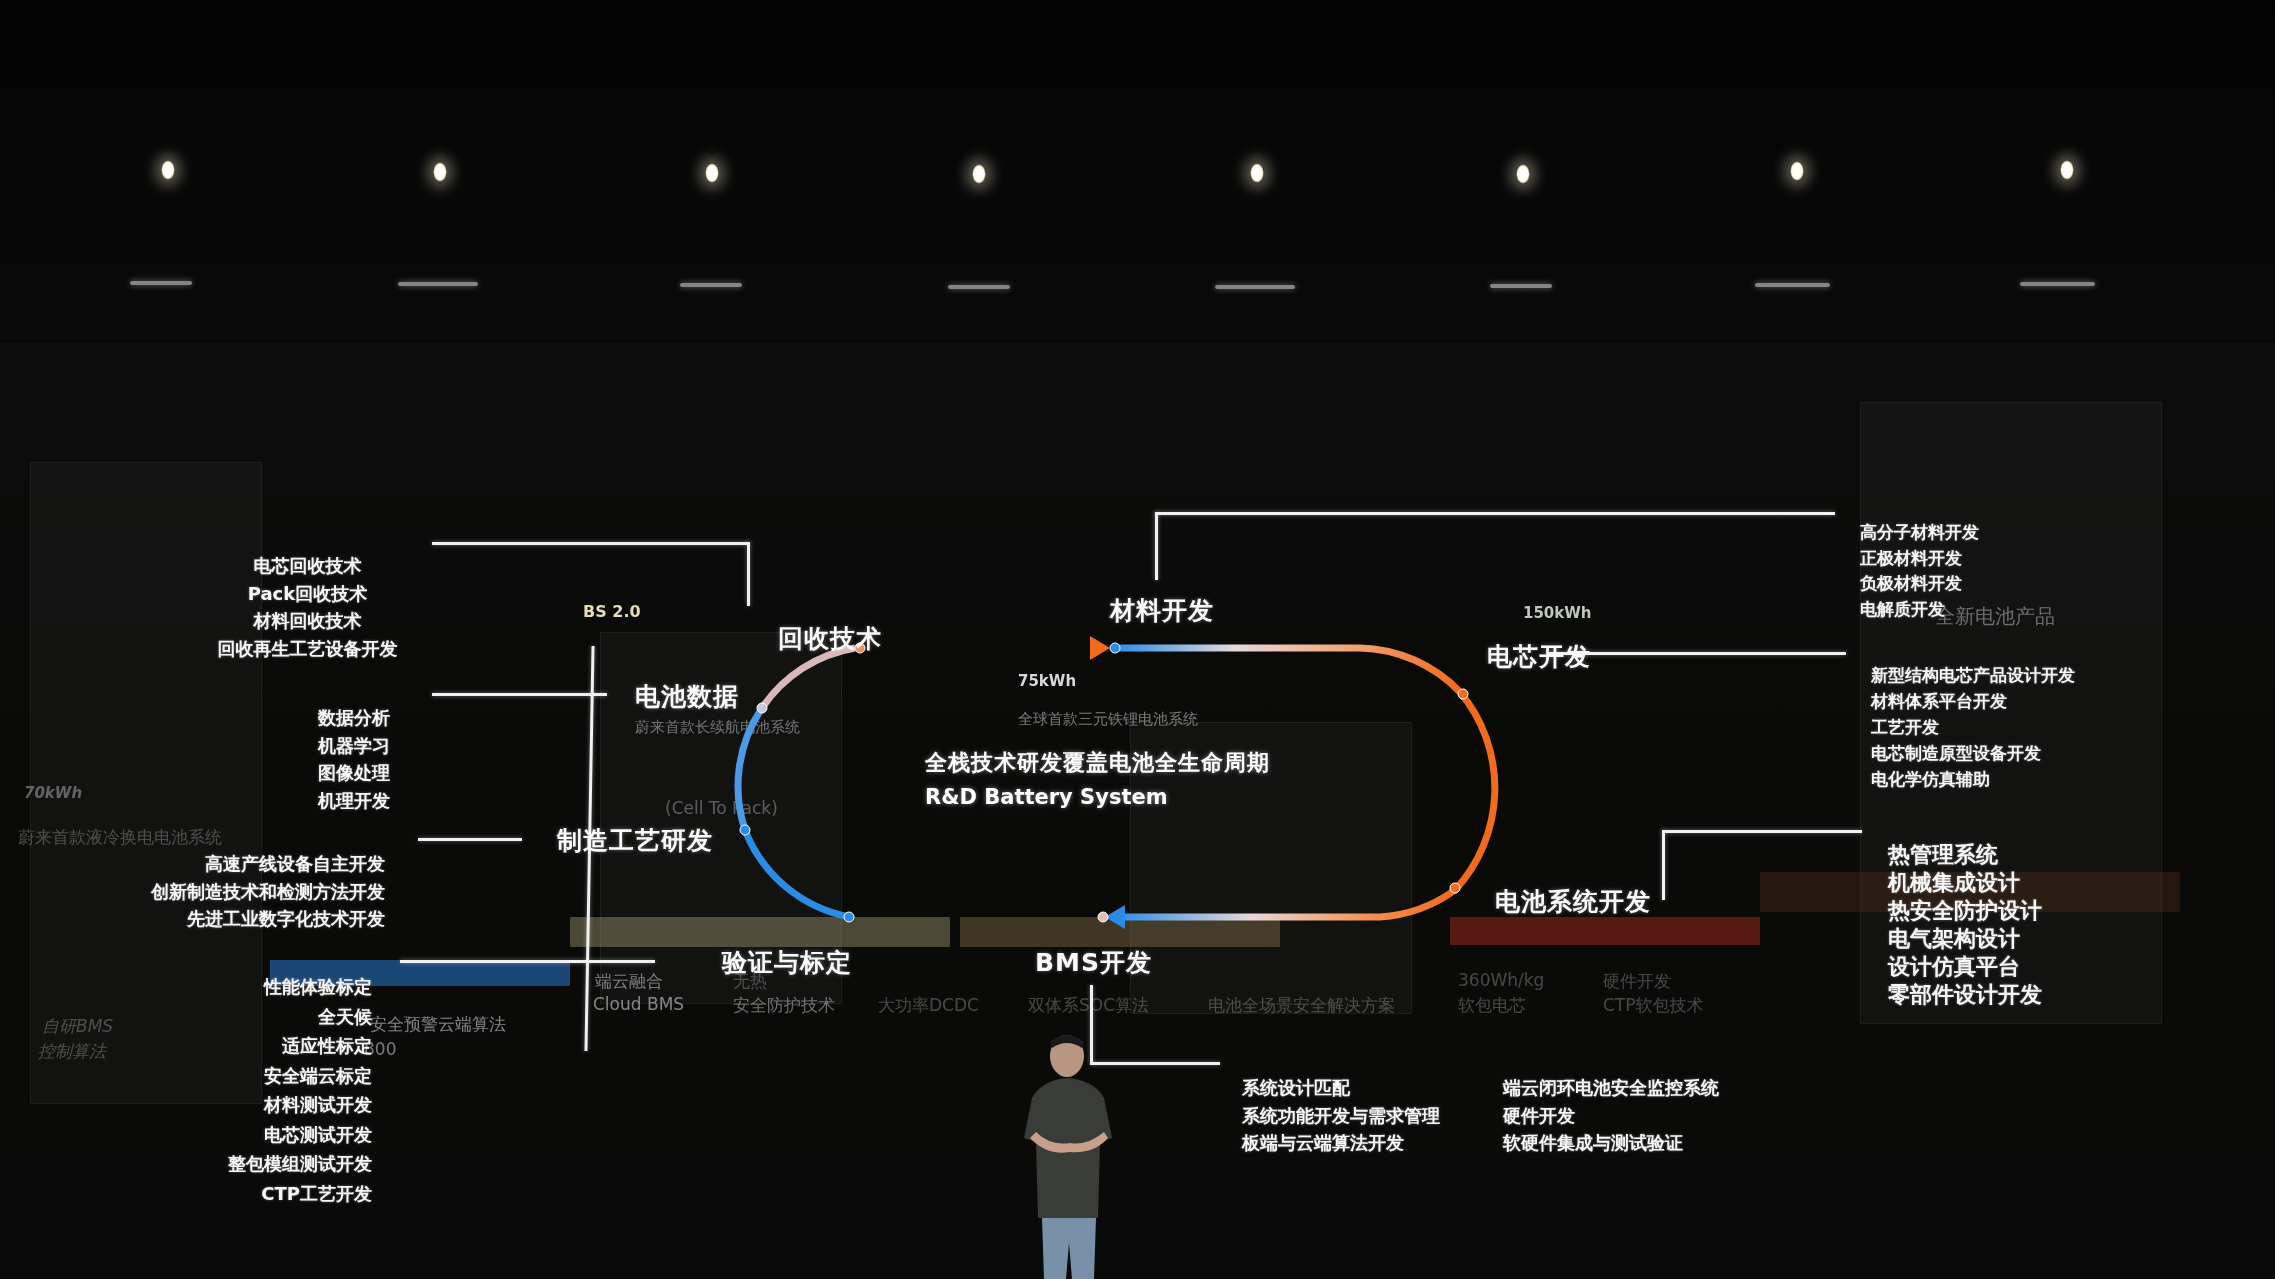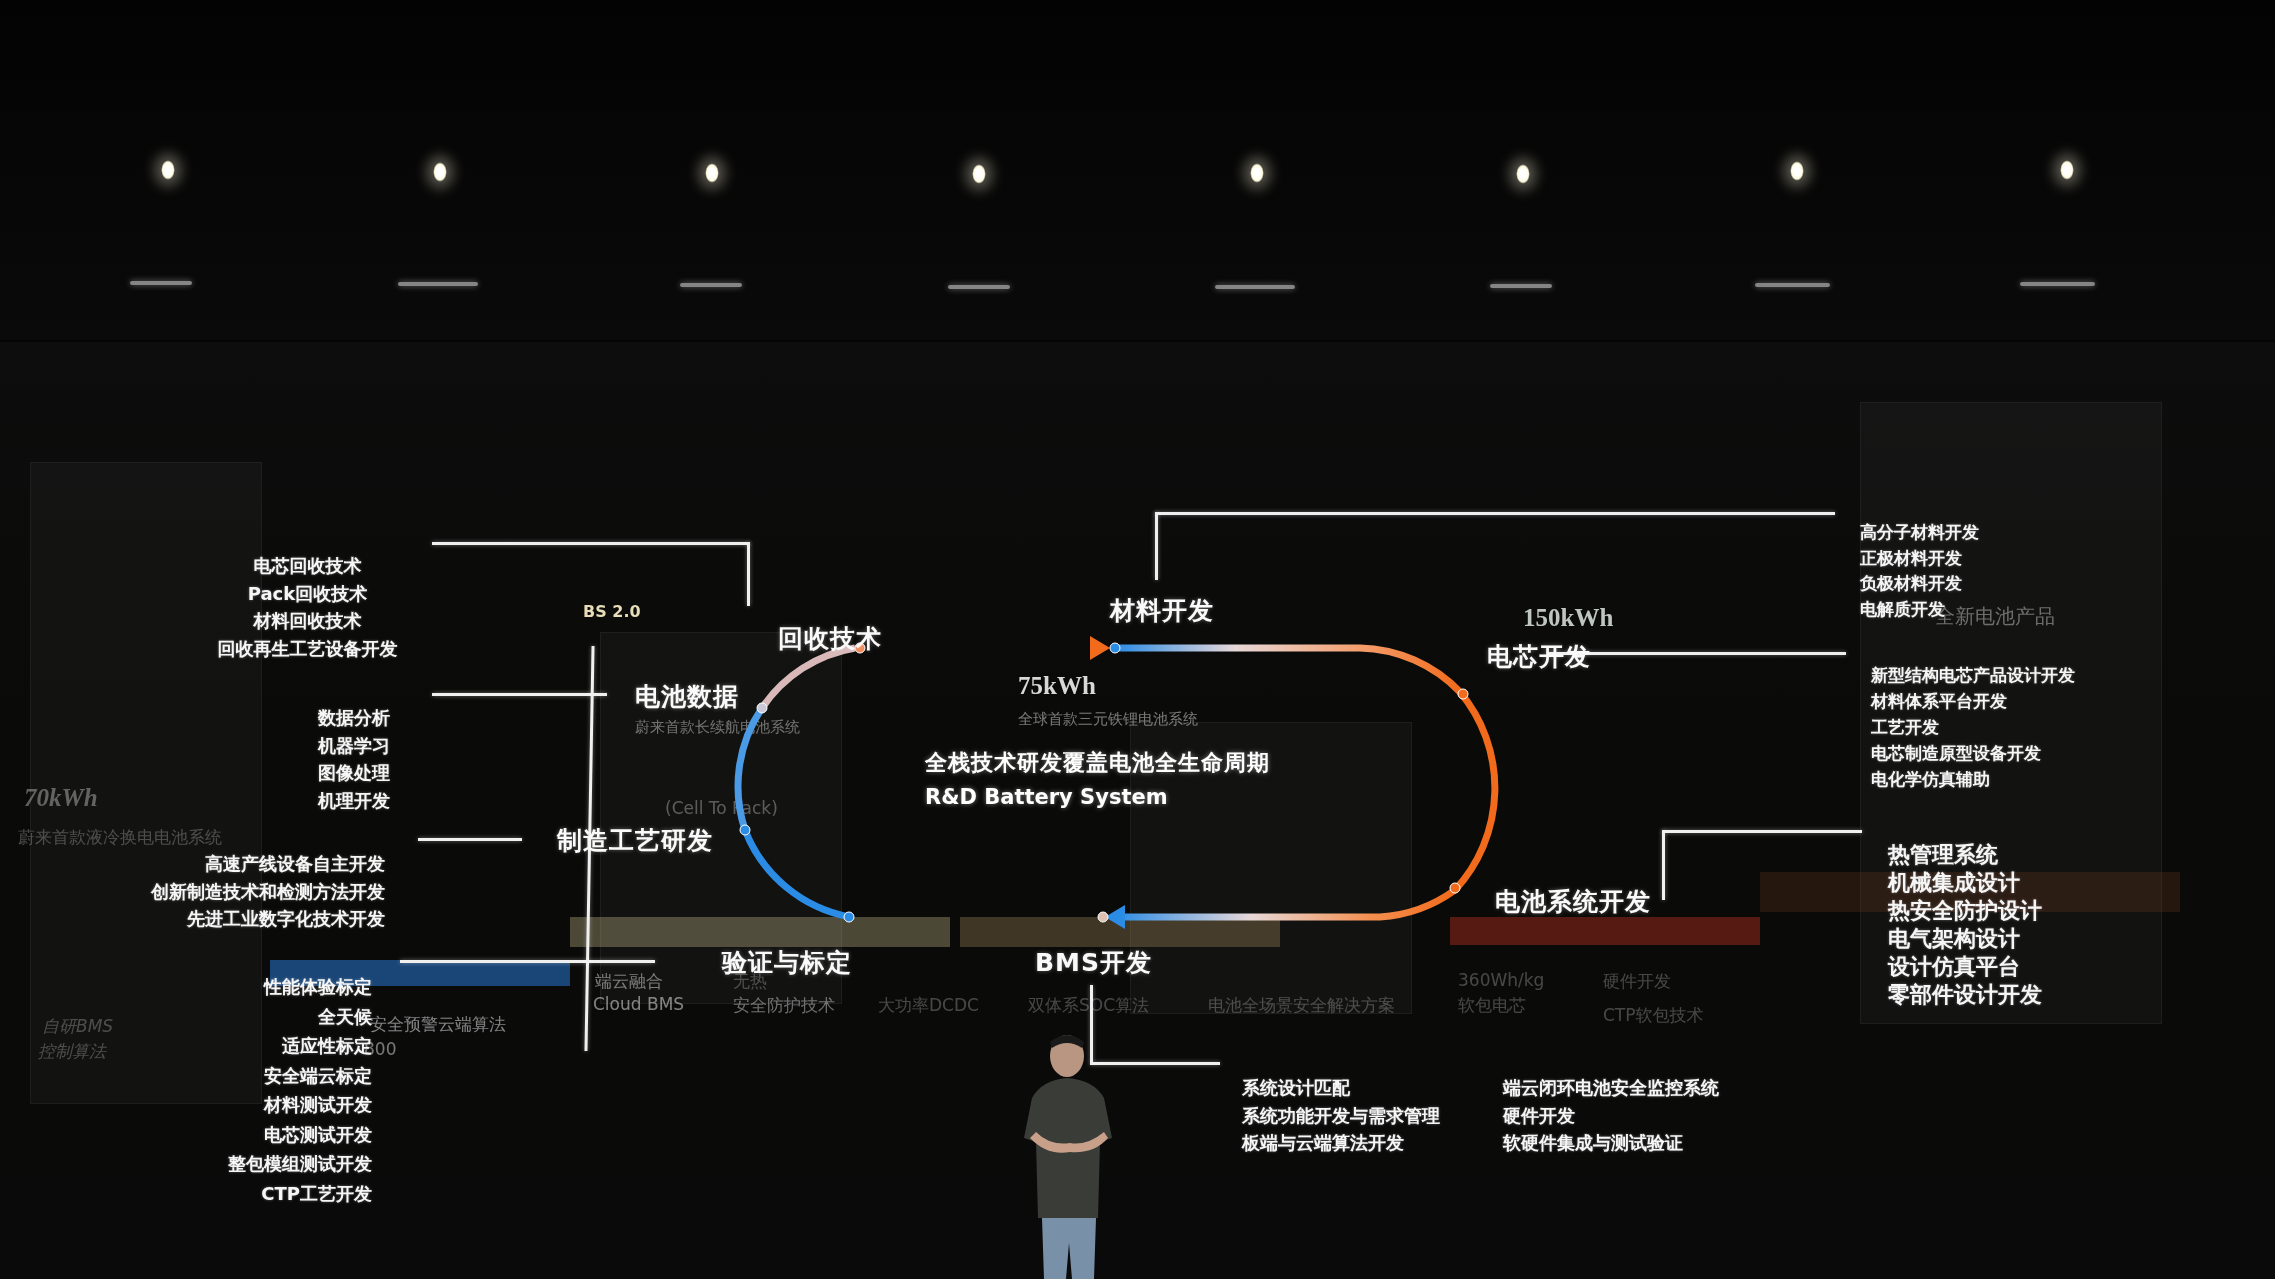--- a/index.html
+++ b/index.html
@@ -26,21 +26,21 @@
   .list { position:absolute; font-weight:bold; font-size:18px; line-height:27.5px; color:#f6f6f6; white-space:nowrap;
     text-shadow:0 0 3px rgba(255,255,255,0.35);margin-top:24px; }
   .list.right { text-align:right; }
   .list div { display:block; }
   .hline { position:absolute; height:3px; background:#f0f0f0; box-shadow:0 0 4px rgba(255,255,255,0.4); }
   .vline { position:absolute; width:3px; background:#f0f0f0; box-shadow:0 0 4px rgba(255,255,255,0.4); }
   .center-title { position:absolute; left:925px; top:748px; font-weight:bold; font-size:22px; color:#fff; white-space:nowrap;
     text-shadow:0 0 5px rgba(255,255,255,0.45); letter-spacing:1px; }
   .center-sub { position:absolute; left:925px; top:785px; font-weight:bold; font-size:21px; color:#fff; white-space:nowrap;
     text-shadow:0 0 5px rgba(255,255,255,0.45); }
-  .kwh { position:absolute; font-size:25px; font-weight:bold; color:#cfcfcf; white-space:nowrap;font-family:Liberation Serif, serif; }
+  .kwh { position:absolute; font-size:15px; font-weight:bold; color:#cfcfcf; white-space:nowrap; }
   .bs { position:absolute; left:583px; top:602px; font-size:16px; font-weight:bold; color:#e6dcb8; }
   .presenter { position:absolute; left:1022px; top:1028px; width:110px; height:251px; }
 </style>
 </head>
 <body>
 
 <div class="ceiling">
   <div class="light" style="left:161px;top:160px;"></div>
   <div class="light" style="left:433px;top:162px;"></div>
   <div class="light" style="left:705px;top:163px;"></div>
@@ -84,21 +84,21 @@
 <div class="bgtext" style="left:595px;top:970px;color:rgba(230,230,230,0.5);">端云融合</div>
 <div class="bgtext" style="left:593px;top:994px;color:rgba(230,230,230,0.55);">Cloud BMS</div>
 <div class="bgtext" style="left:733px;top:970px;">无热</div>
 <div class="bgtext" style="left:733px;top:994px;color:rgba(230,230,230,0.45);">安全防护技术</div>
 <div class="bgtext" style="left:878px;top:994px;">大功率DCDC</div>
 <div class="bgtext" style="left:1028px;top:994px;">双体系SOC算法</div>
 <div class="bgtext" style="left:1208px;top:994px;">电池全场景安全解决方案</div>
 <div class="bgtext" style="left:1458px;top:970px;">360Wh/kg</div>
 <div class="bgtext" style="left:1458px;top:994px;">软包电芯</div>
 <div class="bgtext" style="left:1603px;top:970px;">硬件开发</div>
-<div class="bgtext" style="left:1603px;top:994px;margin-top:10px;">CTP软包技术</div>
+<div class="bgtext" style="left:1603px;top:994px;">CTP软包技术</div>
 <div class="bgtext" style="left:370px;top:1013px;color:rgba(230,230,230,0.55);">安全预警云端算法</div>
 <div class="bgtext" style="left:364px;top:1039px;color:rgba(230,230,230,0.5);">800</div>
 <div class="bgtext" style="left:42px;top:1015px;font-style:italic;">自研BMS</div>
 <div class="bgtext" style="left:38px;top:1040px;font-style:italic;">控制算法</div>
 
 <svg style="position:absolute;left:0;top:0;" width="2275" height="1279">
   <defs>
     <linearGradient id="topL" x1="0" x2="1" y1="0" y2="0">
       <stop offset="0" stop-color="#e8c8c0"></stop>
         <stop offset="1" stop-color="#f26a1b"></stop>

